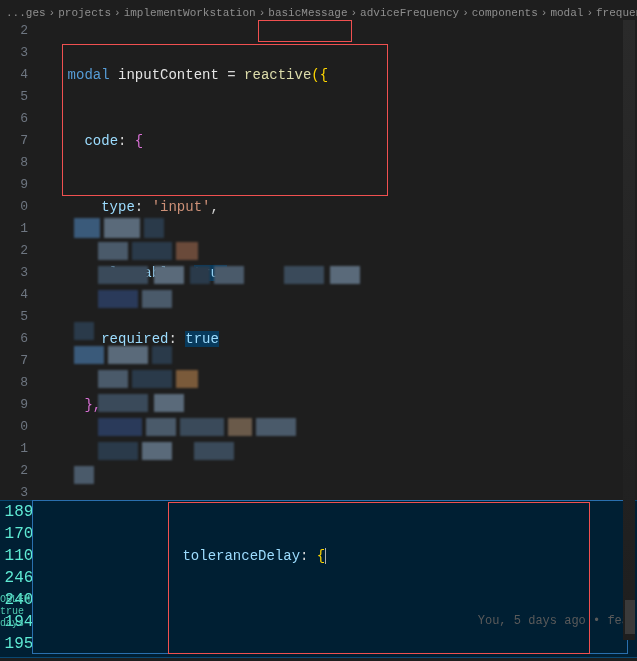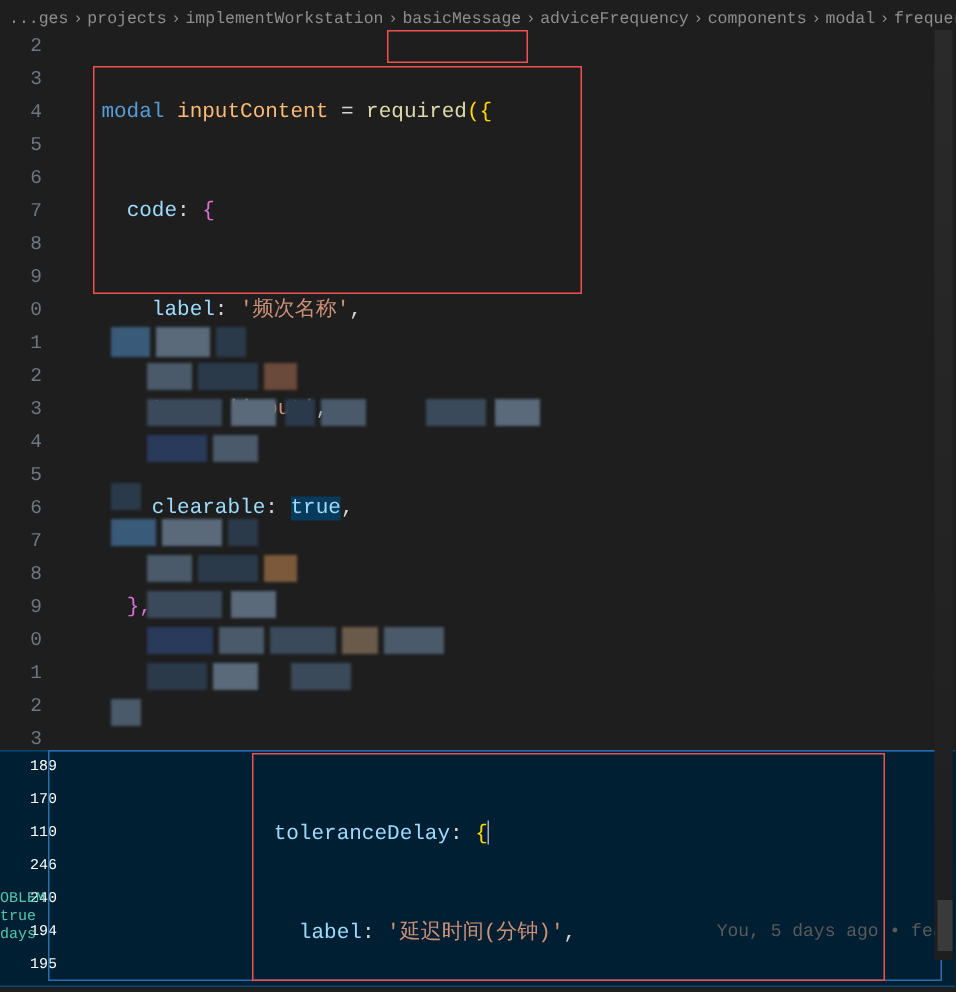--- a/index.html
+++ b/index.html
@@ -4,37 +4,37 @@
 <style>
 html,body{margin:0;padding:0;background:#1e1e1e;color:#d4d4d4;font-family:Consolas,"Courier New",monospace;font-size:14px;line-height:22px;overflow:hidden}
 .editor{position:relative;width:637px;height:661px;background:#1e1e1e}
 .breadcrumb{position:absolute;top:0;left:0;right:0;height:18px;font-size:11px;color:#8e8e8e;padding:2px 6px;white-space:nowrap;overflow:hidden;background:#1e1e1e}
 .breadcrumb span[data-name="breadcrumb-sep"]{margin:0 3px}
 .gutter{position:absolute;left:0;top:20px;width:34px;text-align:right;color:#6e7681;font-size:13px;padding-right:6px;box-sizing:border-box;user-select:none}
 .gutter div{height:22px}
 .code{position:absolute;left:34px;right:0;top:20px;white-space:pre}
 .row{height:22px}
 .tk-kw{color:#569cd6}
-.tk-var{color:#fdba74}
+.tk-var{color:#e5e5e5}
 .tk-eq{color:#d4d4d4}
 .tk-fn{color:#dcdcaa}
 .tk-br{color:#ffd700}
 .tk-br2{color:#da70d6}
 .tk-prop{color:#9cdcfe}
 .tk-str{color:#ce9178}
 .tk-punc{color:#d4d4d4}
 .tk-dot{color:#d4d4d4}
 .tk-id{color:#9cdcfe}
 .tk-true-hl{background:#083a5c;color:#9cdcfe}
 .box-red{position:absolute;border:1px solid #f05050;pointer-events:none}
 .box-blue{position:absolute;border:1px solid #2a6fae;pointer-events:none}
 .blur{position:absolute;left:74px;top:218px;width:360px;height:280px}
 .blur span{position:absolute;display:block;filter:blur(1px)}
 .peek{position:absolute;left:0;right:0;top:500px;background:#001f33;border-top:1px solid #094771;border-bottom:1px solid #094771}
-.peek .gutter2{position:absolute;left:0;top:0;width:44px;text-align:right;color:#ffffff;font-size:10px;padding-right:6px;box-sizing:border-box}
+.peek .gutter2{position:absolute;left:0;top:0;width:44px;text-align:center;color:#5eead4;font-size:16px;padding-right:6px;box-sizing:border-box}
 .peek .gutter2 div{height:22px}
 .peek .code2{position:absolute;left:48px;top:0;white-space:pre}
 .peek .code2 .row{height:22px}
 .peek-side{position:absolute;left:0;top:594px;font-size:10px;color:#4ec9b0;line-height:12px;width:30px;overflow:hidden}
 .blame{position:absolute;right:8px;top:610px;font-size:12px;color:#5a5a5a}
 .mini{position:absolute;right:2px;top:20px;width:12px;height:620px;background:linear-gradient(#2a2a2a,#1e1e1e)}
 .mini .thumb{position:absolute;right:0;width:10px;height:34px;background:#3a3a3a;top:580px}
 .caret{display:inline-block;width:1px;height:16px;background:#aeafad;vertical-align:middle}
 </style>
 </head>
@@ -65,25 +65,25 @@
     <div data-name="line-number">7</div>
     <div data-name="line-number">8</div>
     <div data-name="line-number">9</div>
     <div data-name="line-number">0</div>
     <div data-name="line-number">1</div>
     <div data-name="line-number">2</div>
     <div data-name="line-number">3</div>
   </div>
 
   <div class="code" data-name="code-area">
-    <div class="row" data-name="code-line">    <span class="tk-kw" data-name="keyword">modal</span> <span class="tk-var" data-name="variable">inputContent</span> <span class="tk-eq" data-name="operator">=</span> <span class="tk-fn" data-name="function-call">required</span><span class="tk-br" data-name="bracket">({</span></div>
+    <div class="row" data-name="code-line">    <span class="tk-kw" data-name="keyword">modal</span> <span class="tk-var" data-name="variable">inputContent</span> <span class="tk-eq" data-name="operator">=</span> <span class="tk-fn" data-name="function-call">reactive</span><span class="tk-br" data-name="bracket">({</span></div>
     <div class="row" data-name="code-line">      <span class="tk-prop" data-name="property">code</span><span class="tk-punc">: </span><span class="tk-br2" data-name="bracket">{</span></div>
-    <div class="row" data-name="code-line">        <span class="tk-prop" data-name="property">label</span><span class="tk-punc">: </span><span class="tk-str" data-name="string">'频次名称'</span><span class="tk-punc">,</span></div>
     <div class="row" data-name="code-line">        <span class="tk-prop" data-name="property">type</span><span class="tk-punc">: </span><span class="tk-str" data-name="string">'input'</span><span class="tk-punc">,</span></div>
     <div class="row" data-name="code-line">        <span class="tk-prop" data-name="property">clearable</span><span class="tk-punc">: </span><span class="tk-true-hl" data-name="boolean">true</span><span class="tk-punc">,</span></div>
+    <div class="row" data-name="code-line">        <span class="tk-prop" data-name="property">required</span><span class="tk-punc">: </span><span class="tk-true-hl" data-name="boolean">true</span></div>
     <div class="row" data-name="code-line">      <span class="tk-br2" data-name="bracket">},</span></div>
     <div class="row" data-name="code-line"></div>
     <div class="row" data-name="code-line"></div>
     
     
     
     
     
     
     
@@ -137,21 +137,20 @@
       <div data-name="line-number">189</div>
       <div data-name="line-number">170</div>
       <div data-name="line-number">110</div>
       <div data-name="line-number">246</div>
       <div data-name="line-number">240</div>
       <div data-name="line-number">194</div>
       <div data-name="line-number">195</div>
     </div>
     <div class="code2" data-name="peek-code">
       <div class="row" data-name="code-line">                <span class="tk-prop" data-name="property">toleranceDelay</span><span class="tk-punc">: </span><span class="tk-br" data-name="bracket">{</span><span class="caret" data-name="caret-icon"></span></div>
-      <div class="row" data-name="code-line">                  <span class="tk-prop" data-name="property">label</span><span class="tk-punc">: </span><span class="tk-str" data-name="string">'延迟时间(分钟)'</span><span class="tk-punc">,</span></div>
       
       
       
       
       
     </div>
   </div>
 
   <div class="box-blue" data-name="peek-border" style="left:32px;top:500px;width:594px;height:152px"></div>
   <div class="box-red" data-name="highlight-box" style="left:168px;top:502px;width:420px;height:150px"></div>

